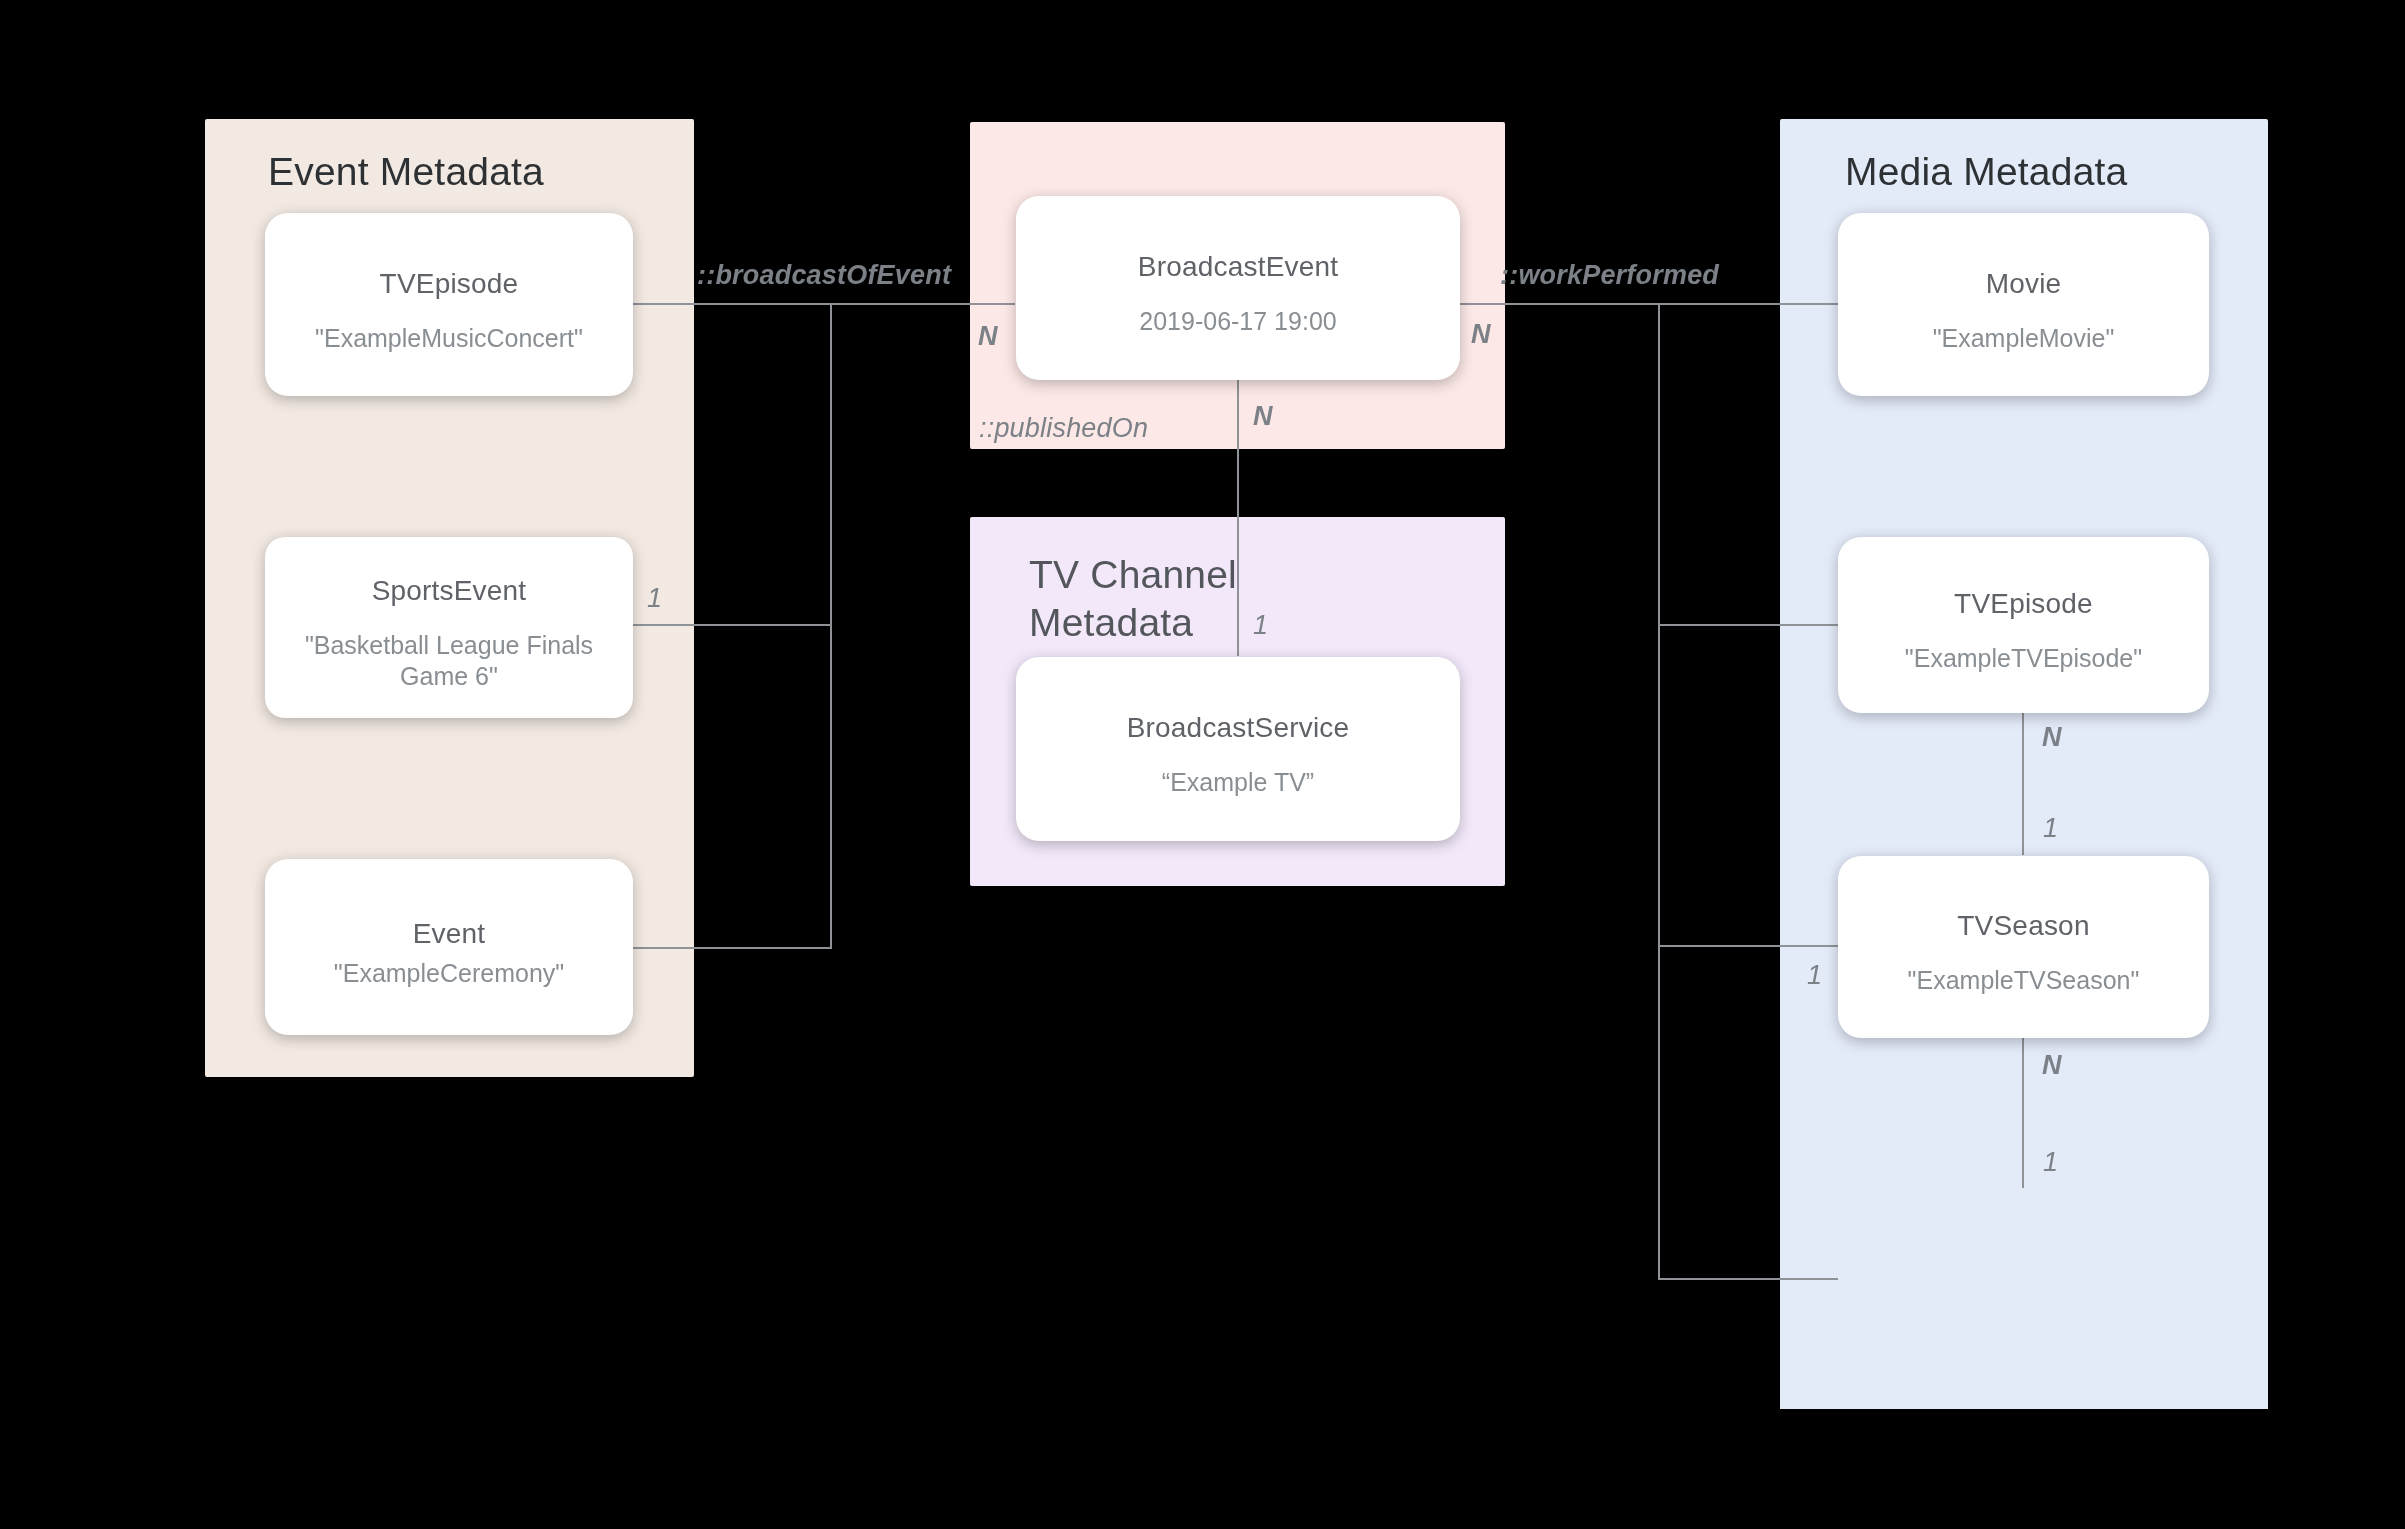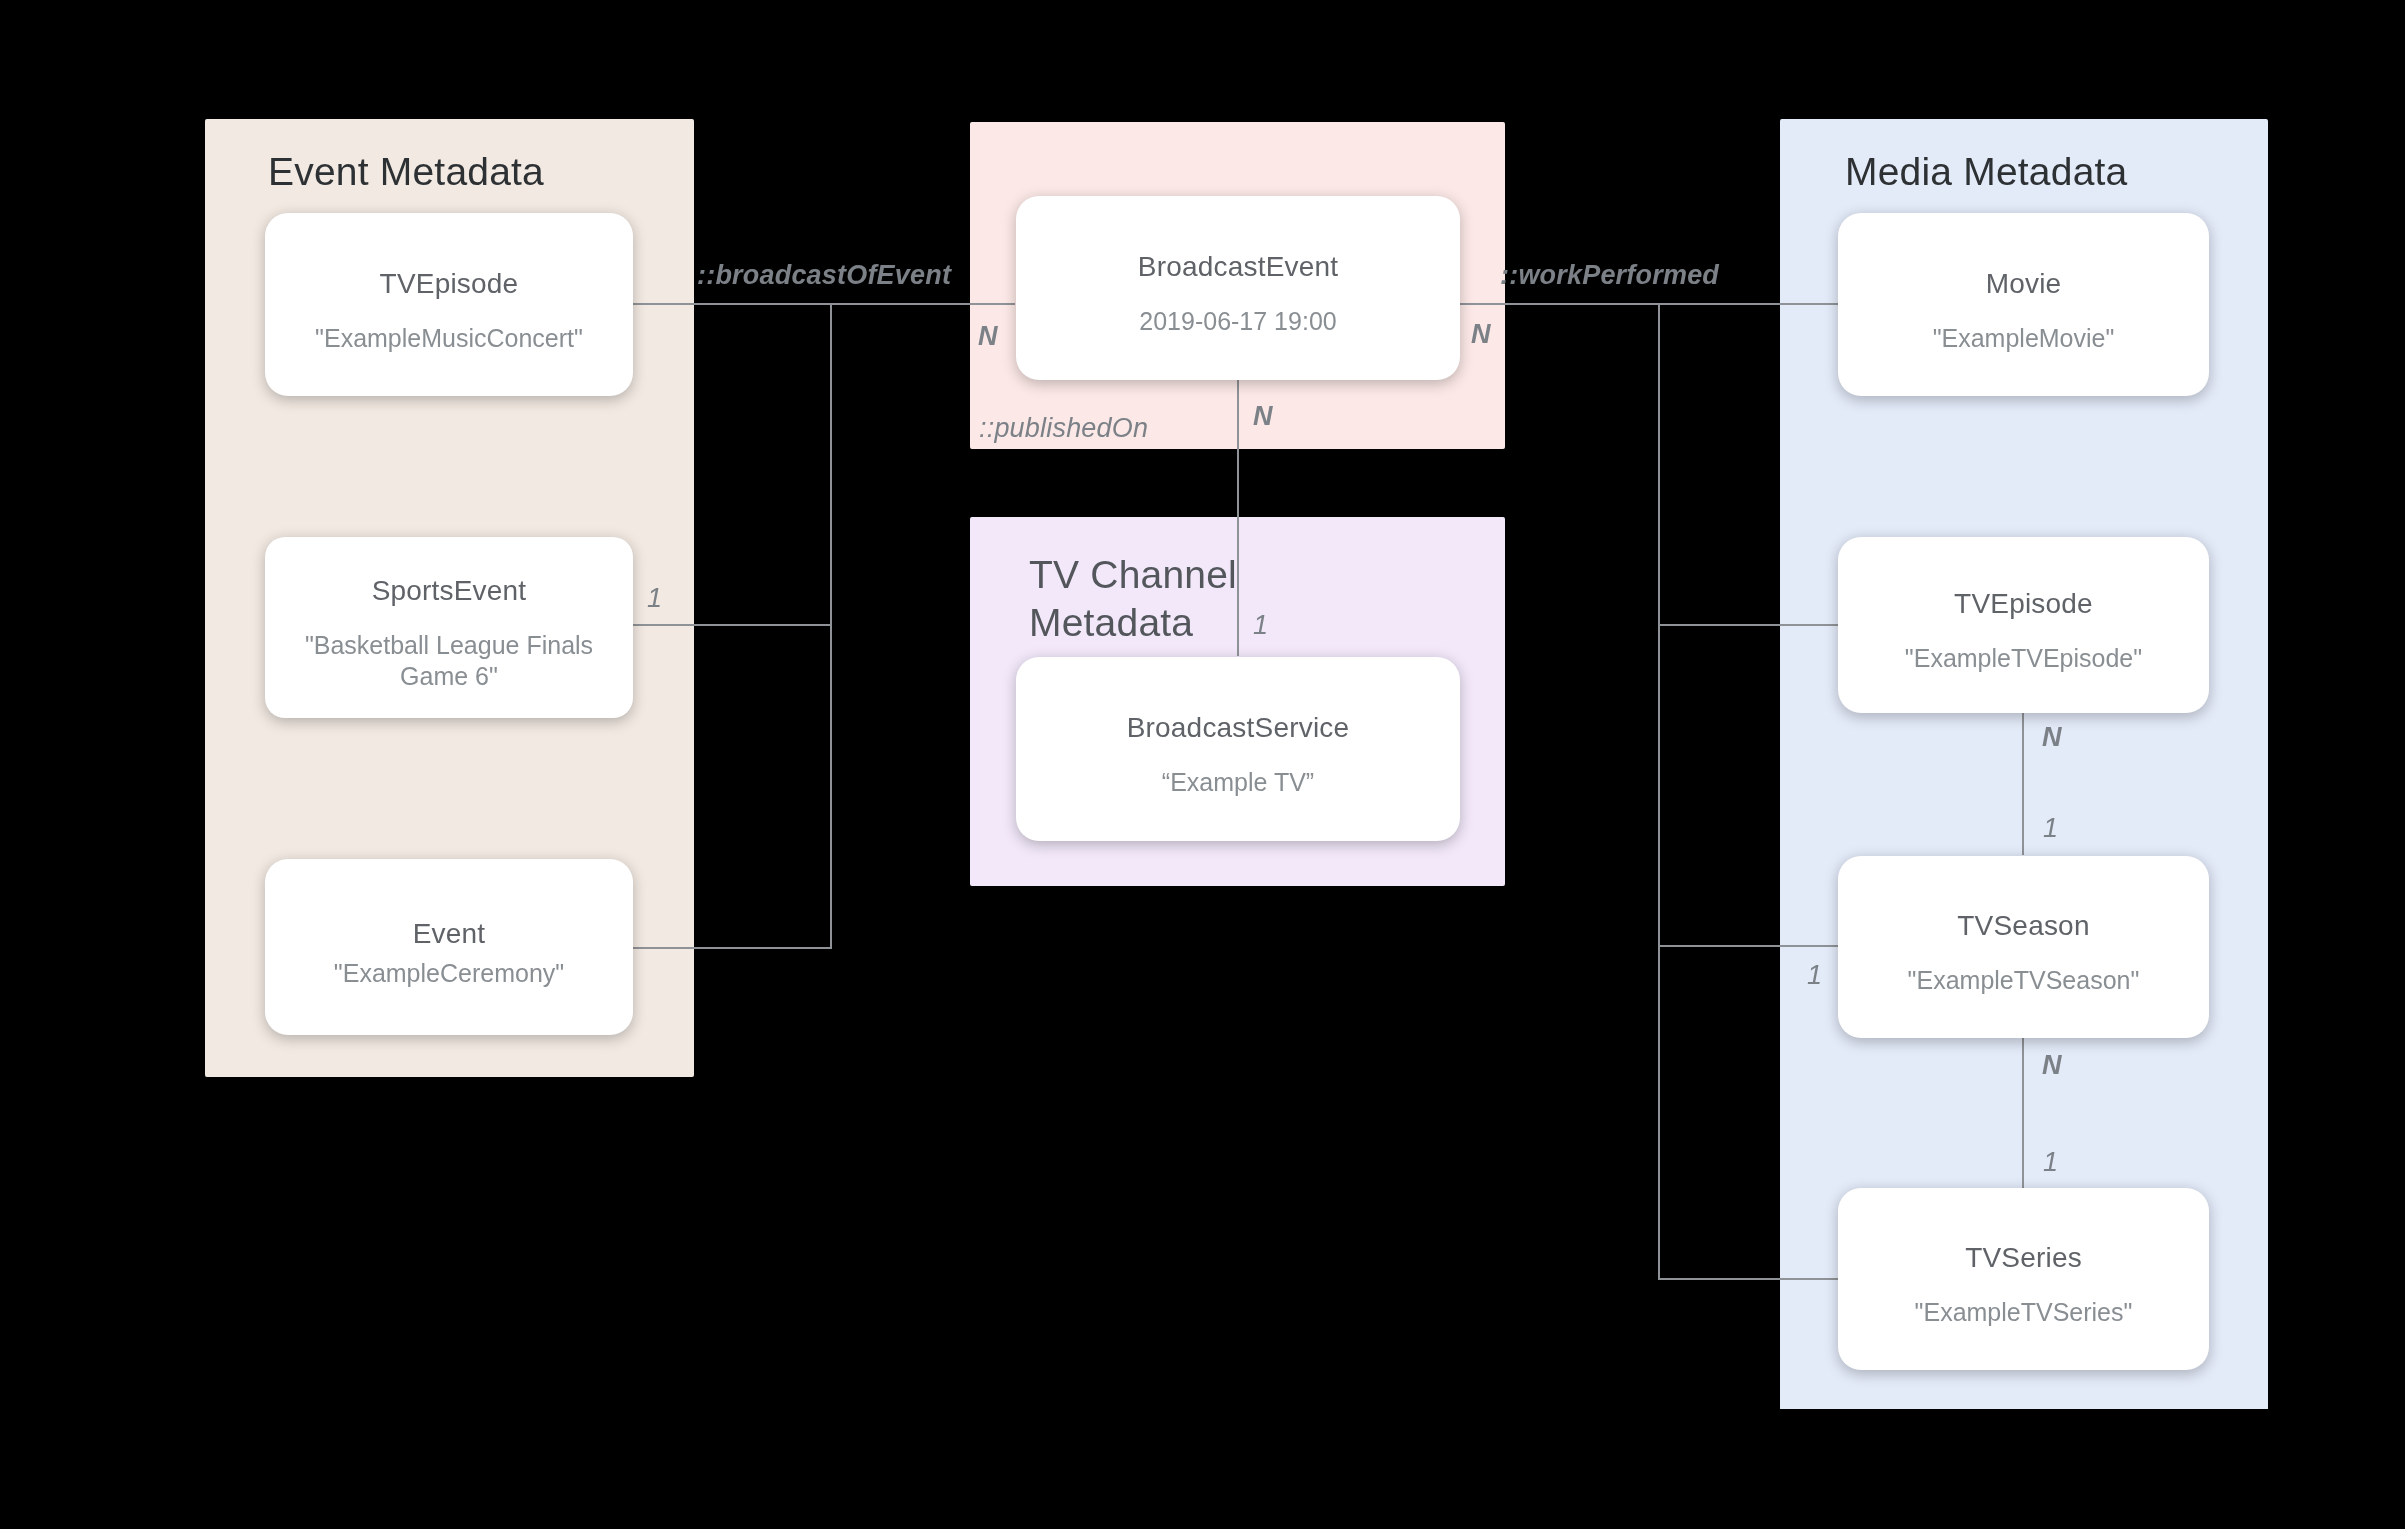--- a/index.html
+++ b/index.html
@@ -167,19 +167,15 @@
   <div class="node" style="left:1801px; top:537px; width:371px; height:176px;">
     <div class="node-title">TVEpisode</div>
     <div class="node-value">"ExampleTVEpisode"</div>
   </div>
 
   <div class="node" style="left:1801px; top:856px; width:371px; height:182px;">
     <div class="node-title">TVSeason</div>
     <div class="node-value">"ExampleTVSeason"</div>
   </div>
 
-  <div class="node" style="left:1801px; top:1188px; width:371px; height:182px;">
-    <div class="node-title">TVSeries</div>
-    <div class="node-value">"ExampleTVSeries"</div>
-  </div>
 
 </div>
 
 
 </body></html>

